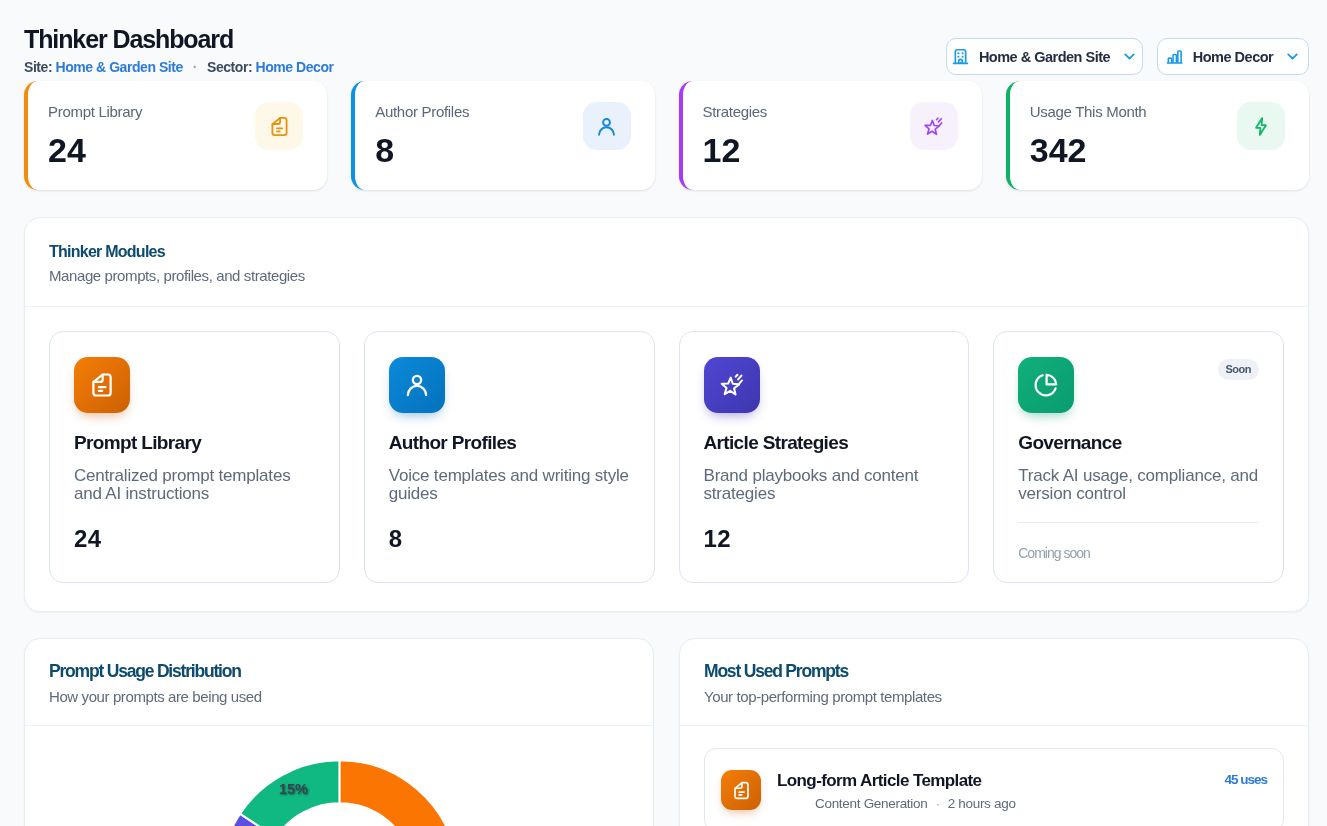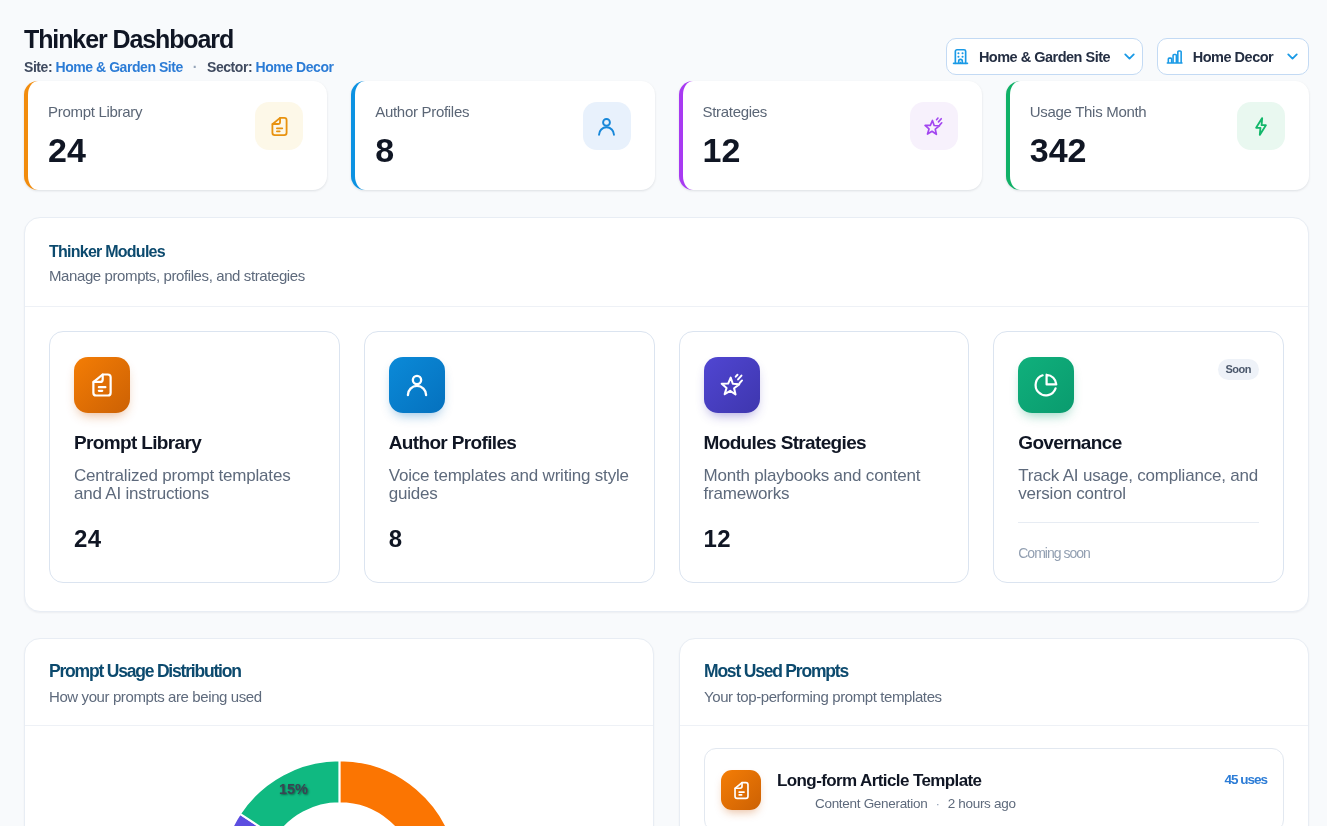--- a/index.html
+++ b/index.html
@@ -215,22 +215,22 @@
           <h3>Author Profiles</h3>
           <div class="desc">Voice templates and writing style guides</div>
           <div class="mnum">8</div>
         </div>
         <div class="mod">
           <div class="micon g-purple">
               <svg viewBox="0 0 24 24" stroke="#fff">
                 <use href="#star"></use>
               </svg>
             </div>
-          <h3>Modules Strategies</h3>
-          <div class="desc">Month playbooks and content frameworks</div>
+          <h3>Article Strategies</h3>
+          <div class="desc">Brand playbooks and content strategies</div>
           <div class="mnum">12</div>
         </div>
         <div class="mod">
           <div class="micon g-green">
               <svg viewBox="0 0 24 24" stroke="#fff">
                 <use href="#pie"></use>
               </svg>
             </div>
           <div class="soon">Soon</div>
           <h3>Governance</h3>

